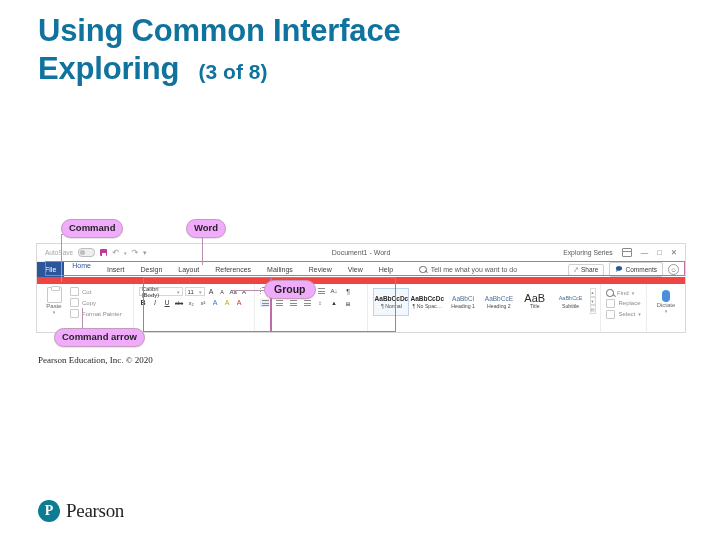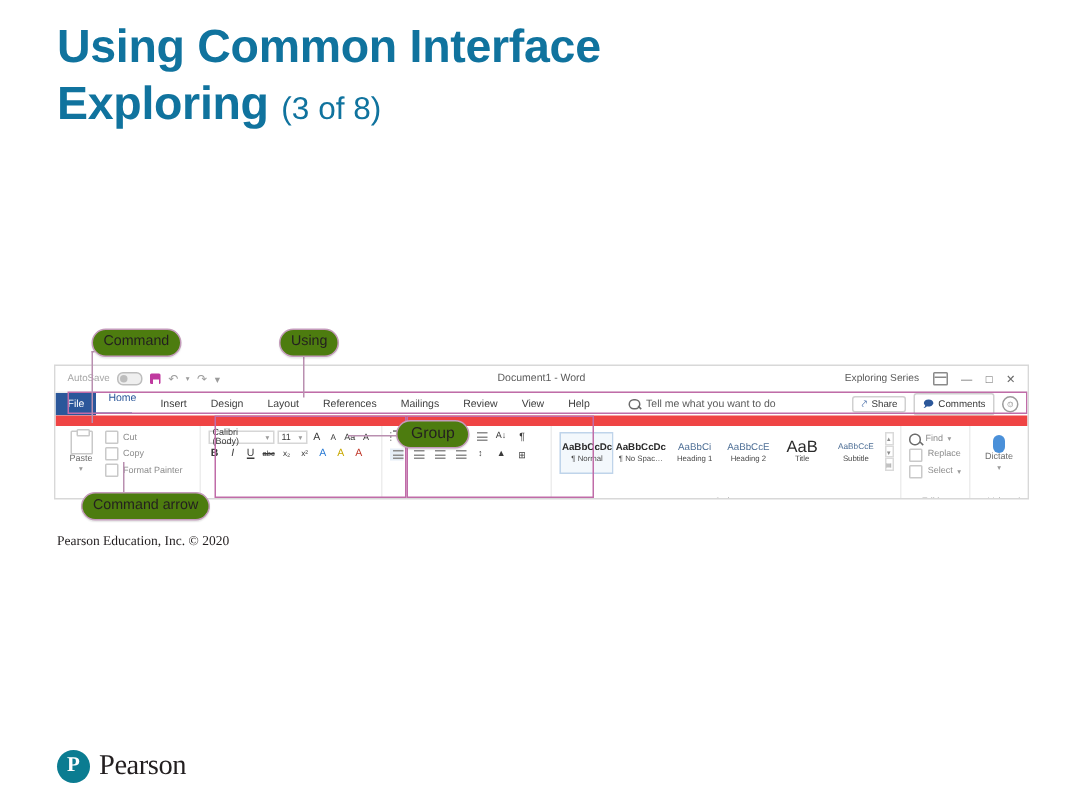--- a/index.html
+++ b/index.html
@@ -25,45 +25,47 @@
   .title-line {
     color: #10739E;
     font-size: 31px;
     font-weight: bold;
     line-height: 38px;
     letter-spacing: -0.2px;
     white-space: nowrap;
   }
   .title-sub {
     font-size: 21px;
-    font-weight: normal;
+    font-weight: bold;
     letter-spacing: 0;
+    margin-left: 11px;
   }
 
   
   .figure {
     position: absolute;
     left: 36px; top: 210px;
     width: 650px; height: 160px;
   }
 
   
   .callout {
     position: absolute;
     border: 1.2px solid #C49BBB;
     border-radius: 11px;
-    background: #4d7c0f;
+    background: #f0abfc;
     color: #231f20;
     font-size: 9.5px;
     font-family: "Liberation Sans", sans-serif;
     padding: 2px 7px 3px 7px;
     white-space: nowrap;
     line-height: 12px;
     box-shadow: 0 1px 1px rgba(0,0,0,0.10);
     z-index: 20;
+    font-weight: bold;
   }
   .callout-command { left: 25px; top: 9px; }
   .callout-tabs    { left: 150px; top: 9px; }
   .callout-group   { left: 228px; top: 70px; font-size: 10.5px; padding: 2px 9px 3px 9px; }
   .callout-arrow   { left: 18px;  top: 118px; }
 
   .leader {
     position: absolute;
     background: #B98FB0;
     z-index: 18;
@@ -361,21 +363,21 @@
     <div class="leader leader-v" style="left:25px; top:24px; height:48px;"></div>
     <div class="leader leader-h" style="left:25px; top:24px; width:2px;"></div>
     <div class="leader leader-v" style="left:166px; top:26px; height:29px;"></div>
     <div class="leader leader-v" style="left:46px; top:98px; height:22px;"></div>
     <div class="leader leader-h" style="left:196px; top:80px; width:34px;"></div>
 
     <div class="callout callout-command">
       <span>Command</span>
     </div>
     <div class="callout callout-tabs">
-      <span>Using</span>
+      <span>Word</span>
     </div>
     <div class="callout callout-group">
       <span>Group</span>
     </div>
     <div class="callout callout-arrow">
       <span>Command arrow</span>
     </div>
 
     <div class="word-win">
 

